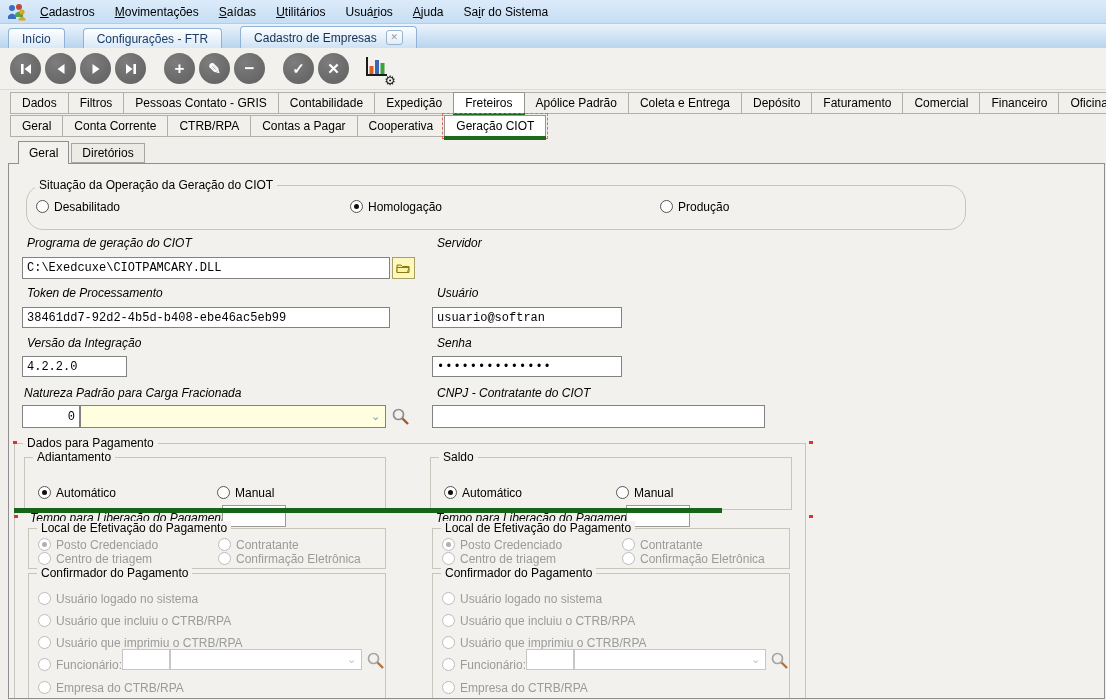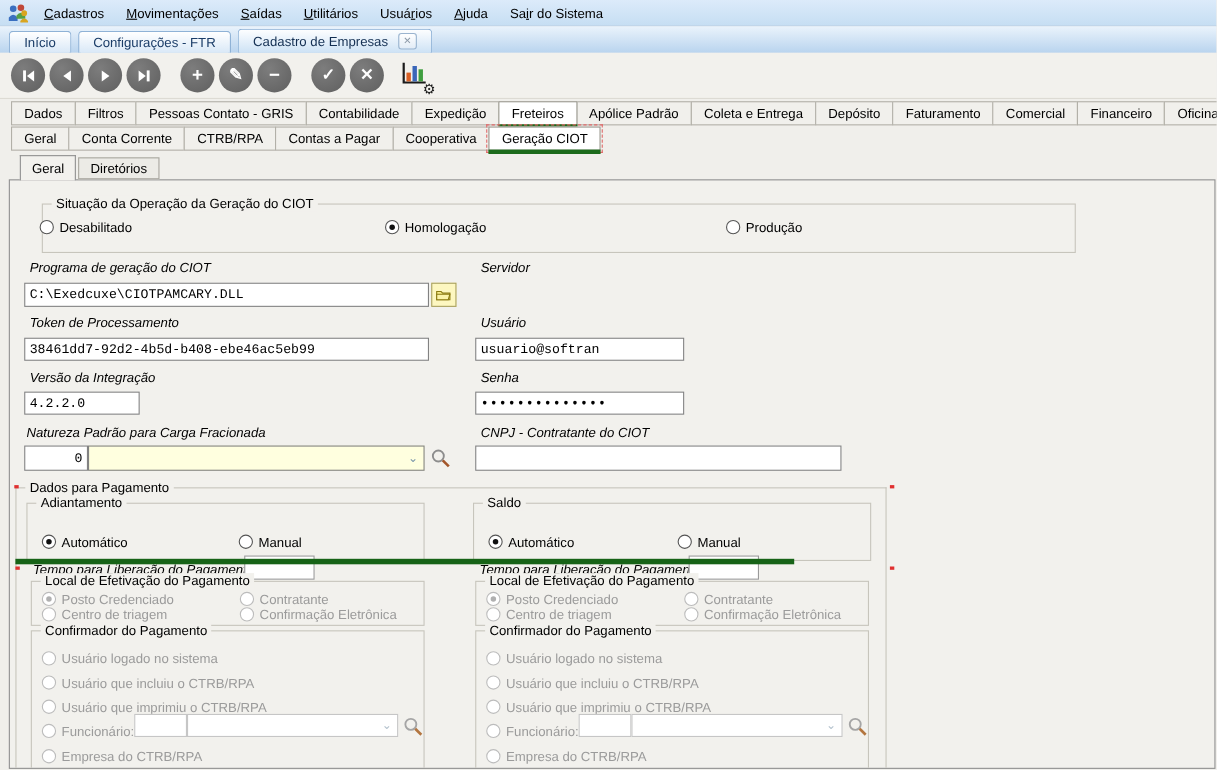--- a/index.html
+++ b/index.html
@@ -9,21 +9,21 @@
 
   
   .menubar { height:24px; background:linear-gradient(#dcebfa,#c6def3); border-bottom:1px solid #b3cde8;
              display:flex; align-items:center; padding-left:4px; }
   .app-icon { width:20px; height:18px; margin:0 4px 0 2px; }
   .menu-item { padding:2px 10px; cursor:default; white-space:nowrap; }
   .menu-item u { text-decoration:underline; }
 
   
   .doctabs { height:24px; background:linear-gradient(#eaf3fc,#b9d4ee); display:flex; align-items:flex-end; padding-left:8px; }
-  .doctab { height:20px; margin-right:6px; padding:0 13px; display:flex; align-items:center;
+  .doctab { height:20px; margin-right:18px; padding:0 13px; display:flex; align-items:center;
             background:linear-gradient(#ffffff,#d9e8f7); border:1px solid #8fb2d6; border-bottom:none;
             border-radius:4px 4px 0 0; color:#1b3d68; white-space:nowrap; }
   .doctab.active { height:22px; background:linear-gradient(#fdfeff,#cde2f5); color:#132f52; }
   .tab-close { width:17px; height:15px; margin-left:9px; border:1px solid #9ab4cf; border-radius:3px;
                background:linear-gradient(#ffffff,#e2ecf6); color:#8c9aa8; font-size:9px; line-height:13px;
                text-align:center; }
 
   
   .toolbar { height:42px; background:#f2f1ed; border-bottom:1px solid #dddbd4; display:flex; align-items:center; padding-left:10px; }
   .tbtn { width:31px; height:31px; border-radius:50%; background:radial-gradient(circle at 35% 30%, #7d7d7d, #5f5f5f);
@@ -190,21 +190,21 @@
     <div class="tab selected focus-dashed">Geração CIOT</div>
   </div>
 
   <div class="tabrow tabrow3">
     <div class="tab3 selected">Geral</div>
     <div class="tab3">Diretórios</div>
   </div>
 
   <div class="content">
 
-    <div class="groupbox" style="left:29px; top:21px; width:940px; height:45px;">
+    <div class="groupbox" style="left:17px; top:21px; width:940px; height:45px;border-radius:17px;">
       <span class="gb-title">Situação da Operação da Geração do CIOT</span>
     </div>
     <div class="radio" style="left:27px; top:35px;">
       <span class="rdot"></span>
         <span>Desabilitado</span>
     </div>
     <div class="radio sel" style="left:341px; top:35px;">
       <span class="rdot"></span>
         <span>Homologação</span>
     </div>

